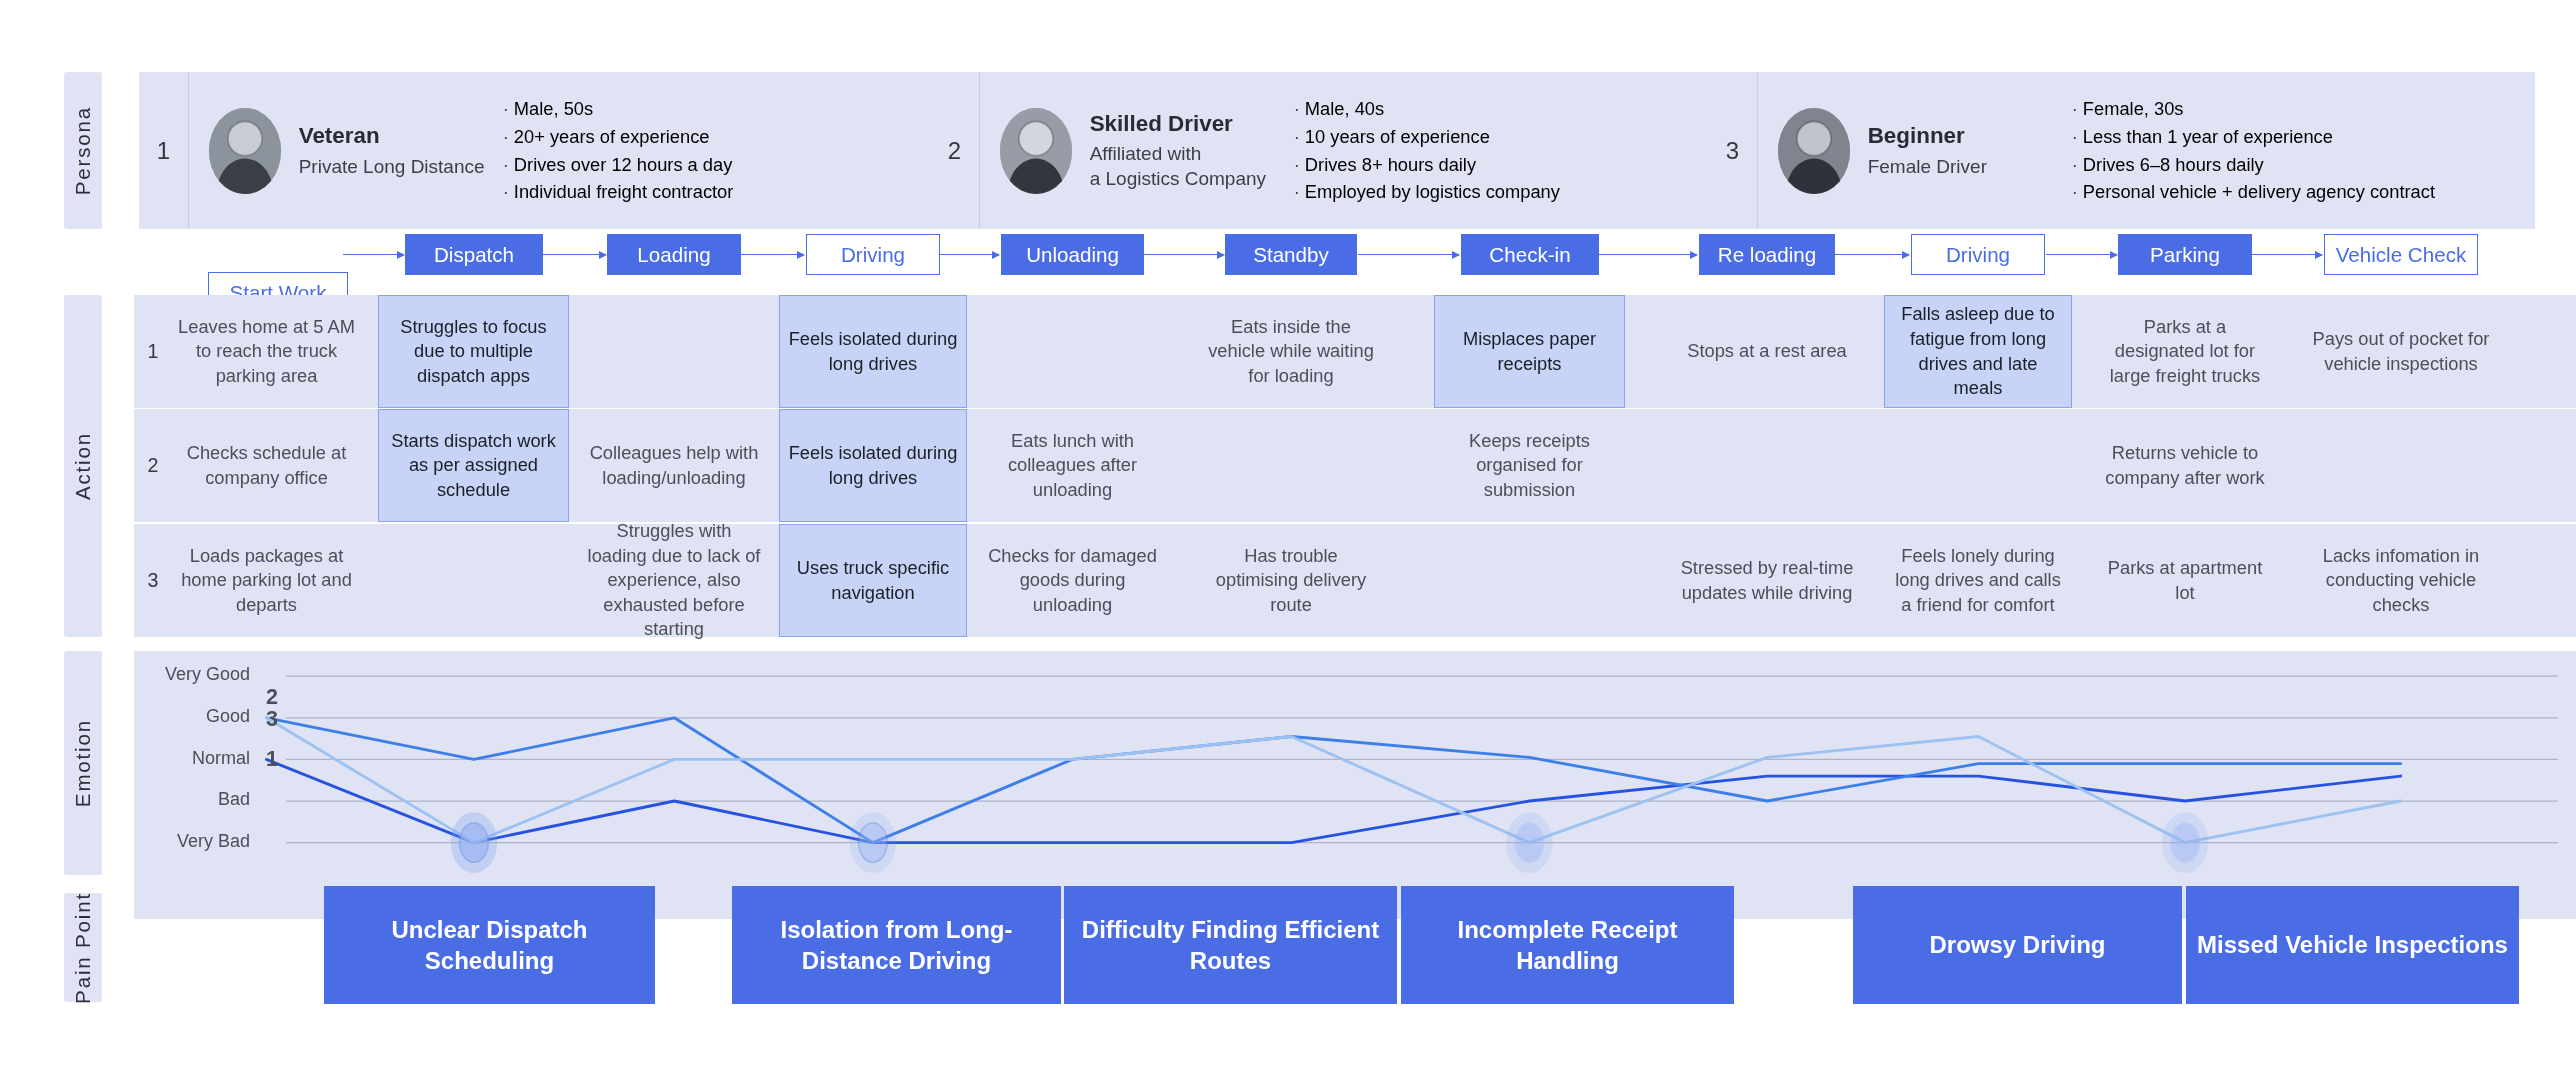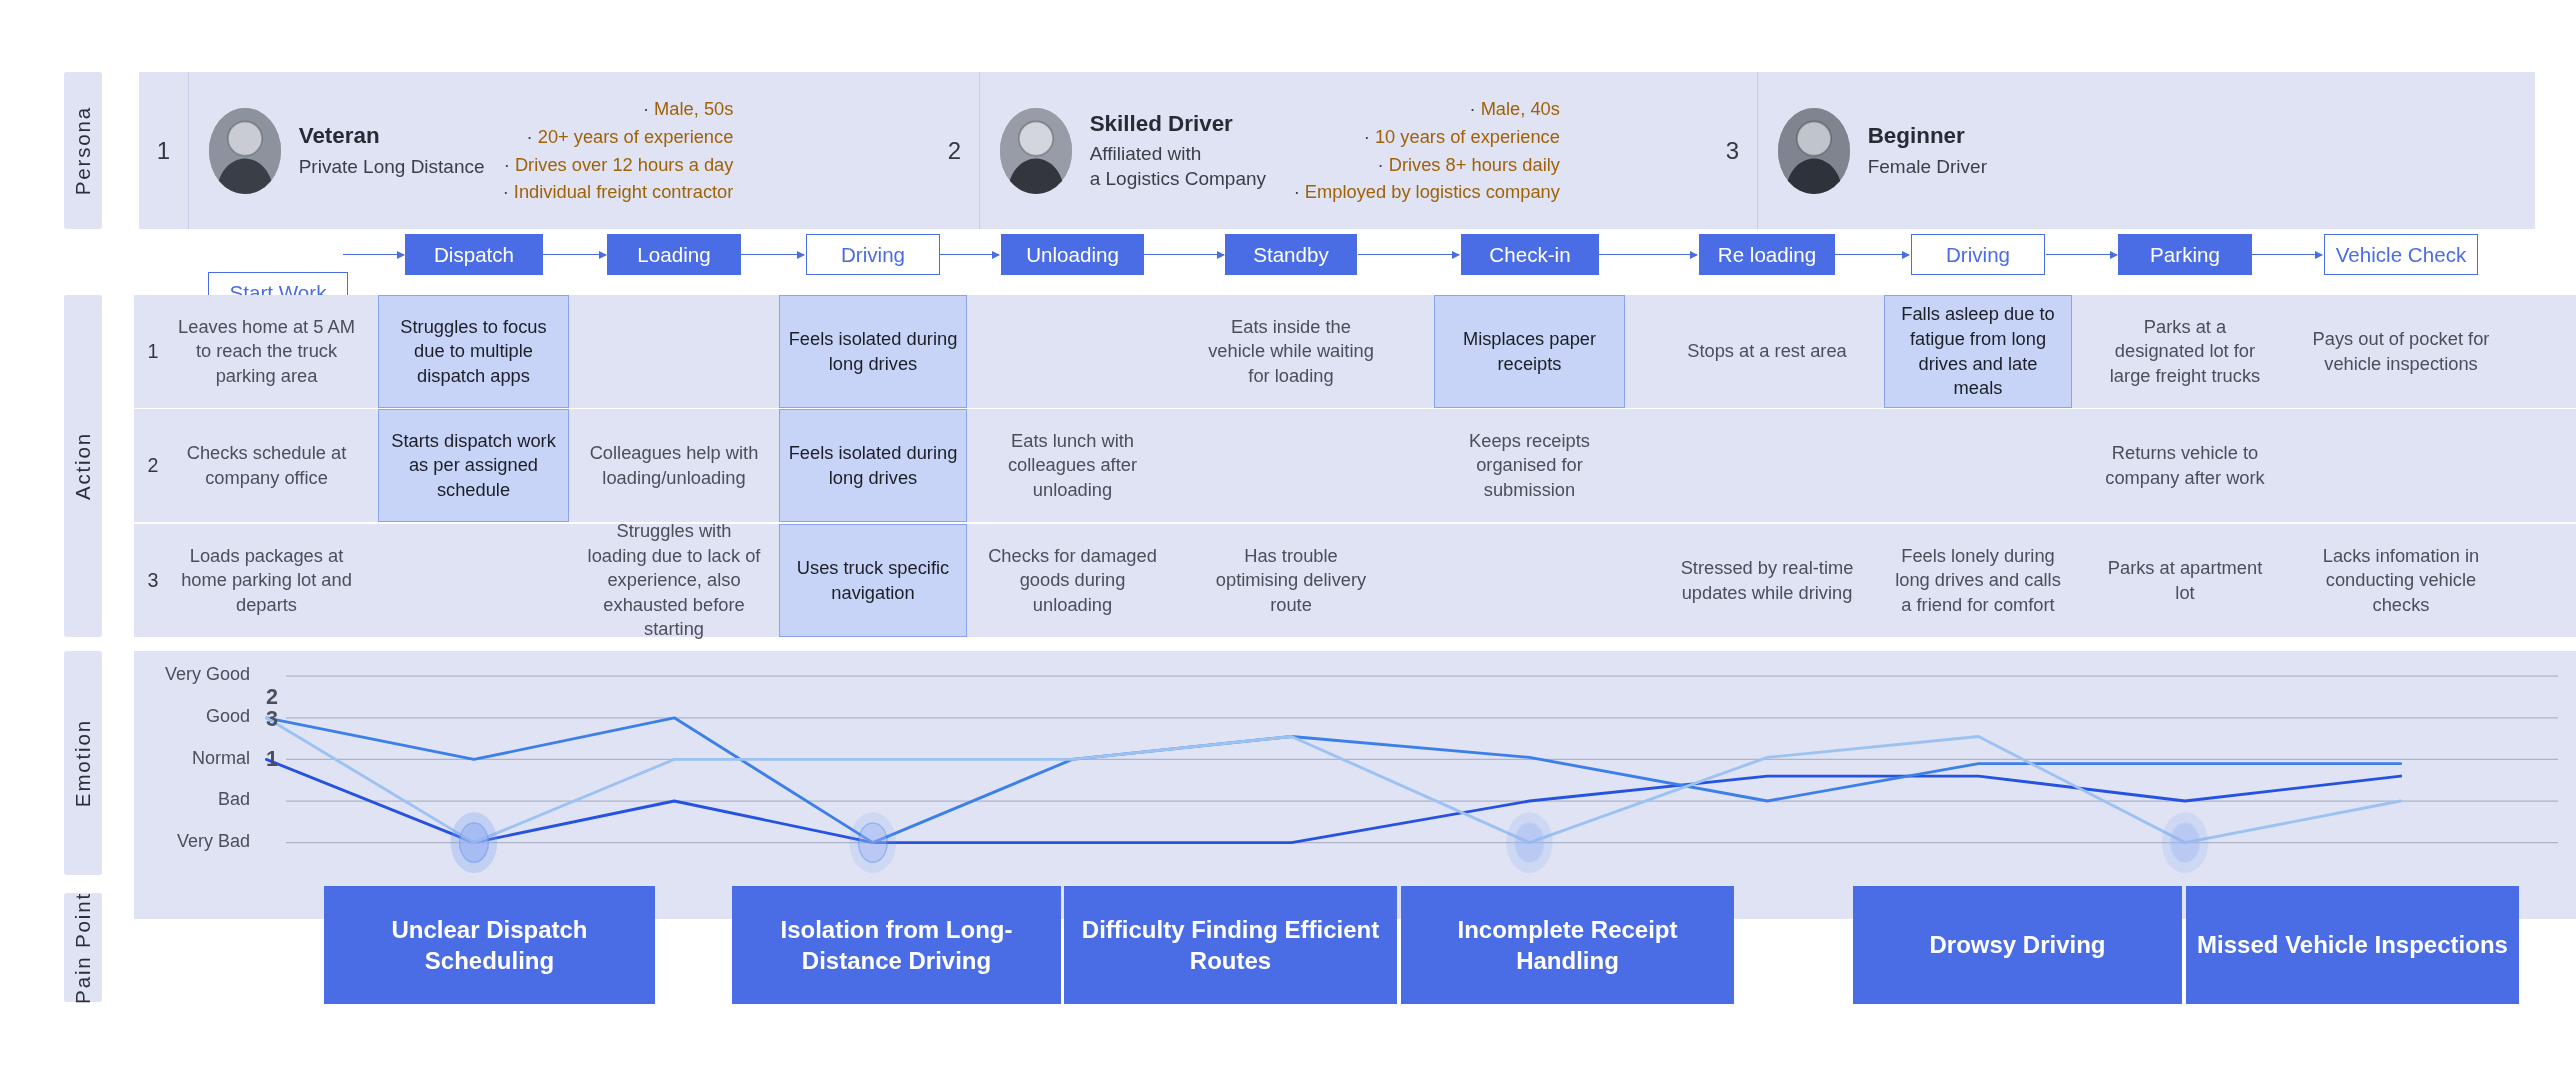--- a/index.html
+++ b/index.html
@@ -50,22 +50,22 @@
     overflow: hidden;
     background: #9a9ea8;
     position: relative;
   }
   .avatar .ph { position: absolute; inset: 0; }
   .persona-names { margin-left: 18px; width: 188px; }
   .persona-name { font-size: 22.4px; font-weight: bold; color: #272b33; line-height: 1.25; }
   .persona-sub { font-size: 19px; color: #3b3f48; line-height: 1.32; margin-top: 3.6px; }
   .persona-facts { margin-left: 16px; }
   .persona-facts li {
-    list-style: none; font-size: 18.3px; color: #a16207;
-    line-height: 1.52; white-space: nowrap; text-align: right;
+    list-style: none; font-size: 18.3px; color: #000000;
+    line-height: 1.52; white-space: nowrap;
   }
   .persona-facts li::before { content: "·  "; color: #3b3f48; }
 
   
   .flow { position: absolute; left: 0; top: 234px; height: 50px; width: 2576px; }
   .stage {
     position: absolute; top: 0; height: 41px;
     display: flex; align-items: center; justify-content: center;
     font-size: 20.6px; font-weight: 500;
     border: 1.8px solid #4a6de5;
@@ -199,20 +199,26 @@
               <rect x="0" y="0" width="80" height="96" fill="#7f848e"></rect>
               <circle cx="40" cy="34" r="19" fill="#c0c4cb"></circle>
               <path d="M8 96 C10 66 28 56 40 56 C52 56 70 66 72 96 Z" fill="#2e323a"></path>
               <circle cx="40" cy="34" r="19" fill="none" stroke="#2e323a" stroke-width="2" opacity="0.35"></circle>
             </svg>
           </div>
           <div class="persona-names">
             <div class="persona-name">Beginner</div>
             <div class="persona-sub">Female Driver</div>
           </div>
+          <ul class="persona-facts">
+            <li>Female, 30s</li>
+            <li>Less than 1 year of experience</li>
+            <li>Drives 6–8 hours daily</li>
+            <li>Personal vehicle + delivery agency contract</li>
+          </ul>
         </div>
       </div>
     </div>
 
   <div class="flow" id="flow">
       <div class="stage hollow" style="left:208px; width:140px;margin-top:38px;">Start Work</div>
       <div class="arrow" style="left:343px; width:61px;"></div>
       <div class="stage filled" style="left:405px; width:138px;">Dispatch</div>
       <div class="arrow" style="left:543px; width:63px;"></div>
       <div class="stage filled" style="left:607px; width:134px;">Loading</div>

